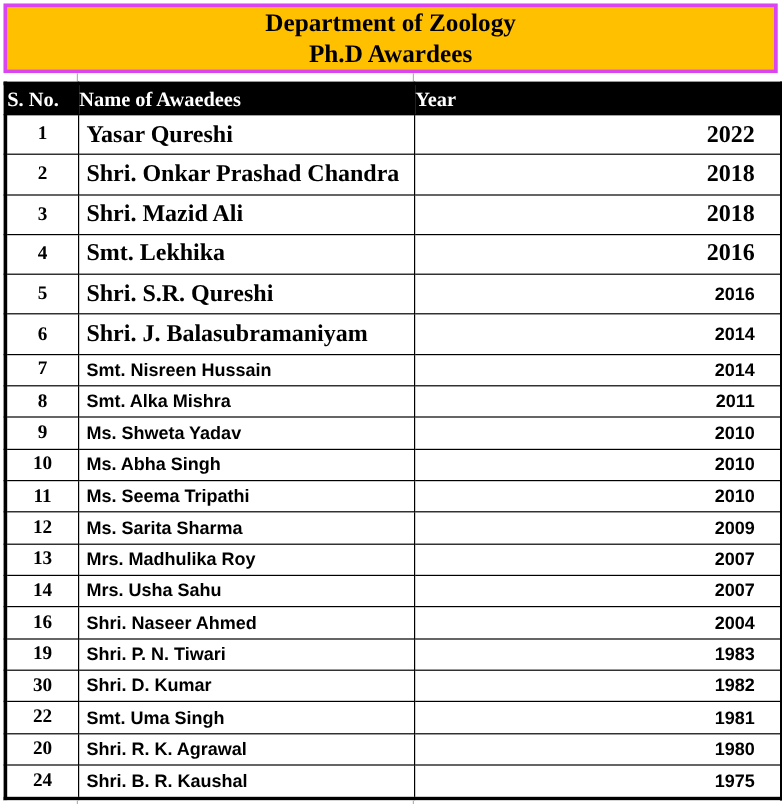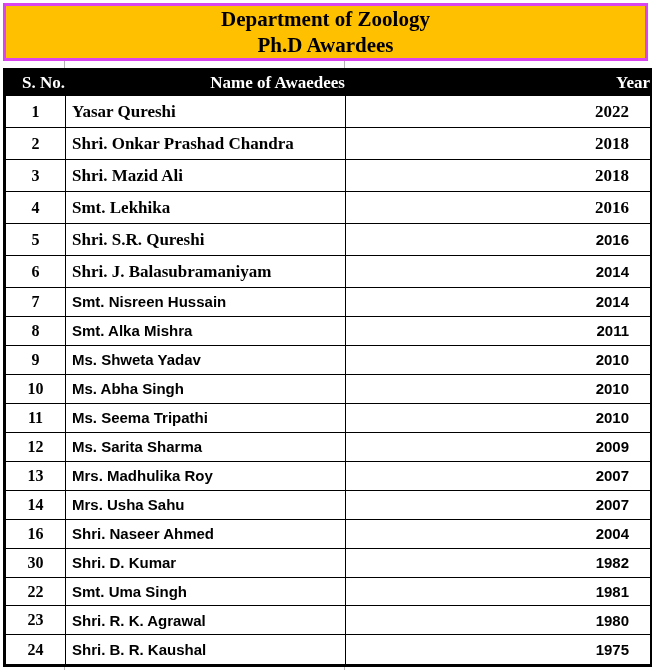--- a/index.html
+++ b/index.html
@@ -42,33 +42,33 @@
   }
   col.c-sno  { width: 61px; }
   col.c-name { width: 280px; }
   col.c-year { width: 306px; }
 
   thead th {
     background: #000000; color: #ffffff;
     font-family: "Liberation Serif", "DejaVu Serif", serif;
     font-weight: bold; font-size: 17px;
     height: 24px; padding: 0;
-    text-align: right; vertical-align: middle;
+    text-align: left; vertical-align: middle;
     border: 1px solid #000000;
   }
   tbody td {
     border: 1.5px solid #000000;
     padding: 0; vertical-align: middle;
     color: #000000; font-weight: bold;
     white-space: nowrap; overflow: hidden;
   }
   td.sno  { text-align: center; font-family: "Liberation Serif", "DejaVu Serif", serif; font-size: 16px; }
   td.name { text-align: left;  padding-left: 6px; }
   td.year { text-align: right; padding-right: 21px; }
-  .f-serif { font-family: "Liberation Serif", "DejaVu Serif", serif; font-size: 17px; }
+  .f-serif { font-family: "Liberation Serif", "DejaVu Serif", serif; font-size: 20px; }
   .f-sans  { font-family: "Liberation Sans", "DejaVu Sans", sans-serif; font-size: 15px; }
 
   
   .bottom-margin { position: absolute; top: 667px; left: 3px; width: 647px; height: 3px; background: #ffffff; }
 </style>
 </head>
 <body>
 
 <div class="page">
 
@@ -165,31 +165,36 @@
     <td class="sno">14</td>
     <td class="name f-sans">Mrs. Usha Sahu</td>
     <td class="year f-sans">2007</td>
   </tr>
         <tr>
     <td class="sno">16</td>
     <td class="name f-sans">Shri. Naseer Ahmed</td>
     <td class="year f-sans">2004</td>
   </tr>
         <tr>
+    <td class="sno">19</td>
+    <td class="name f-sans">Shri. P. N. Tiwari</td>
+    <td class="year f-sans">1983</td>
+  </tr>
+        <tr>
     <td class="sno">30</td>
     <td class="name f-sans">Shri. D. Kumar</td>
     <td class="year f-sans">1982</td>
   </tr>
         <tr>
     <td class="sno">22</td>
     <td class="name f-sans">Smt. Uma Singh</td>
     <td class="year f-sans">1981</td>
   </tr>
         <tr>
-    <td class="sno">23</td>
+    <td class="sno">20</td>
     <td class="name f-sans">Shri. R. K. Agrawal</td>
     <td class="year f-sans">1980</td>
   </tr>
         <tr>
     <td class="sno">24</td>
     <td class="name f-sans">Shri. B. R. Kaushal</td>
     <td class="year f-sans">1975</td>
   </tr>
       </tbody>
   </table>

